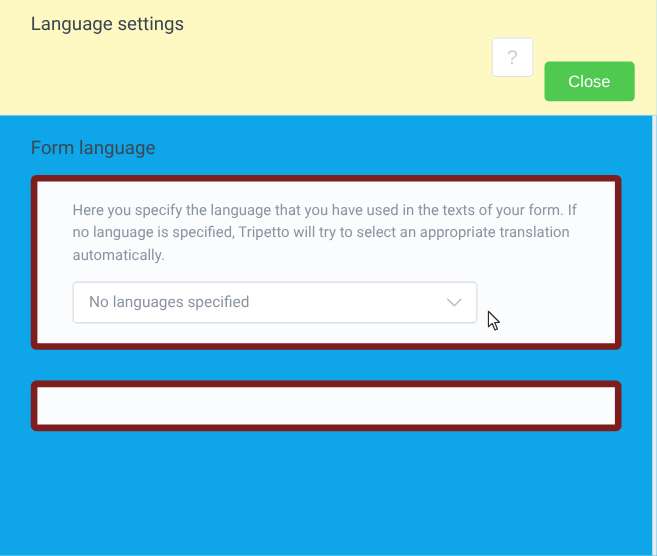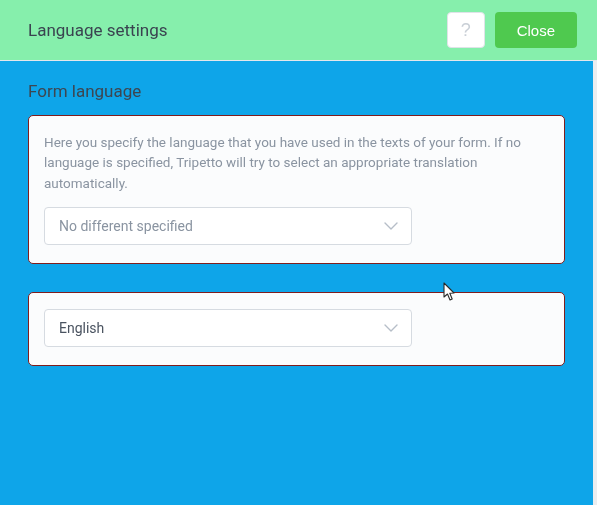--- a/index.html
+++ b/index.html
@@ -6,25 +6,24 @@
   body {
     font-family: -apple-system, BlinkMacSystemFont, "Segoe UI", Roboto, Helvetica, Arial, sans-serif;
     background: #f8f9fa;
     width: 597px;
     height: 505px;
     overflow: hidden;
     position: relative;
   }
   .header {
     display: flex;
-    align-items: center;
     justify-content: space-between;
     padding: 12px 20px 12px 28px;
     border-bottom: 1px solid #e4e7eb;
-    background: #86efac;
+    background: #fef9c3;
   }
   .header-title {
     font-size: 17px;
     color: #3a4350;
     font-weight: 400;
   }
   .header-actions {
     display: flex;
     gap: 10px;
     align-items: center;
@@ -44,41 +43,42 @@
   }
   .close-btn {
     padding: 0 22px;
     height: 36px;
     border: none;
     background: #4fc94f;
     color: #fff;
     font-size: 15px;
     border-radius: 4px;
     cursor: pointer;
+    margin-top: 44px;
   }
   .content {
     padding: 20px 28px;
     background: #0ea5e9;
     height: calc(100% - 61px);
     overflow-y: auto;
     border-right: 4px solid #ebedef;
   }
   .section {
     margin-bottom: 28px;
   }
   .section-title {
     font-size: 17px;
     color: #3d4651;
     font-weight: 400;
     margin-bottom: 14px;
   }
   .panel {
-    border: 1px solid #7f1d1d;
+    border: 6px solid #7f1d1d;
     border-radius: 5px;
-    padding: 16px 15px 18px;
+    padding: 16px 32px 18px;
     background: #fbfcfd;
   }
   .panel-desc {
     font-size: 13.5px;
     color: #8a94a1;
     line-height: 1.5;
     margin-bottom: 14px;
   }
   .panel-sublabel {
     font-size: 13.5px;
@@ -137,43 +137,33 @@
 </div>
 
 <div class="content">
 
   <div class="section">
     <div class="section-title">Form language</div>
     <div class="panel">
       <div class="panel-desc">Here you specify the language that you have used in the texts of your form. If no language is specified, Tripetto will try to select an appropriate translation automatically.</div>
       <div class="select-wrap">
         <div class="select muted">
-          <span>No different specified</span>
+          <span>No languages specified</span>
         </div>
         <span class="chevron">
           <svg width="14" height="10" viewBox="0 0 14 10">
               <path d="M1 2 L7 8 L13 2" fill="none" stroke="#b6bec8" stroke-width="1.4" stroke-linecap="round" stroke-linejoin="round"></path>
             </svg>
         </span>
       </div>
     </div>
   </div>
 
   <div class="section">
     <div class="panel">
-      <div class="select-wrap">
-        <div class="select">
-          <span>English</span>
-        </div>
-        <span class="chevron">
-          <svg width="14" height="10" viewBox="0 0 14 10">
-              <path d="M1 2 L7 8 L13 2" fill="none" stroke="#b6bec8" stroke-width="1.4" stroke-linecap="round" stroke-linejoin="round"></path>
-            </svg>
-        </span>
-      </div>
     </div>
   </div>
 
 </div>
 
 <div class="cursor">
   <svg width="14" height="20" viewBox="0 0 14 20">
     <path d="M1 1 L1 15 L4.5 12 L7 18 L9.2 17 L6.8 11.2 L11 11 Z" fill="#fff" stroke="#2b2b2b" stroke-width="1.1" stroke-linejoin="round"></path>
   </svg>
 </div>

